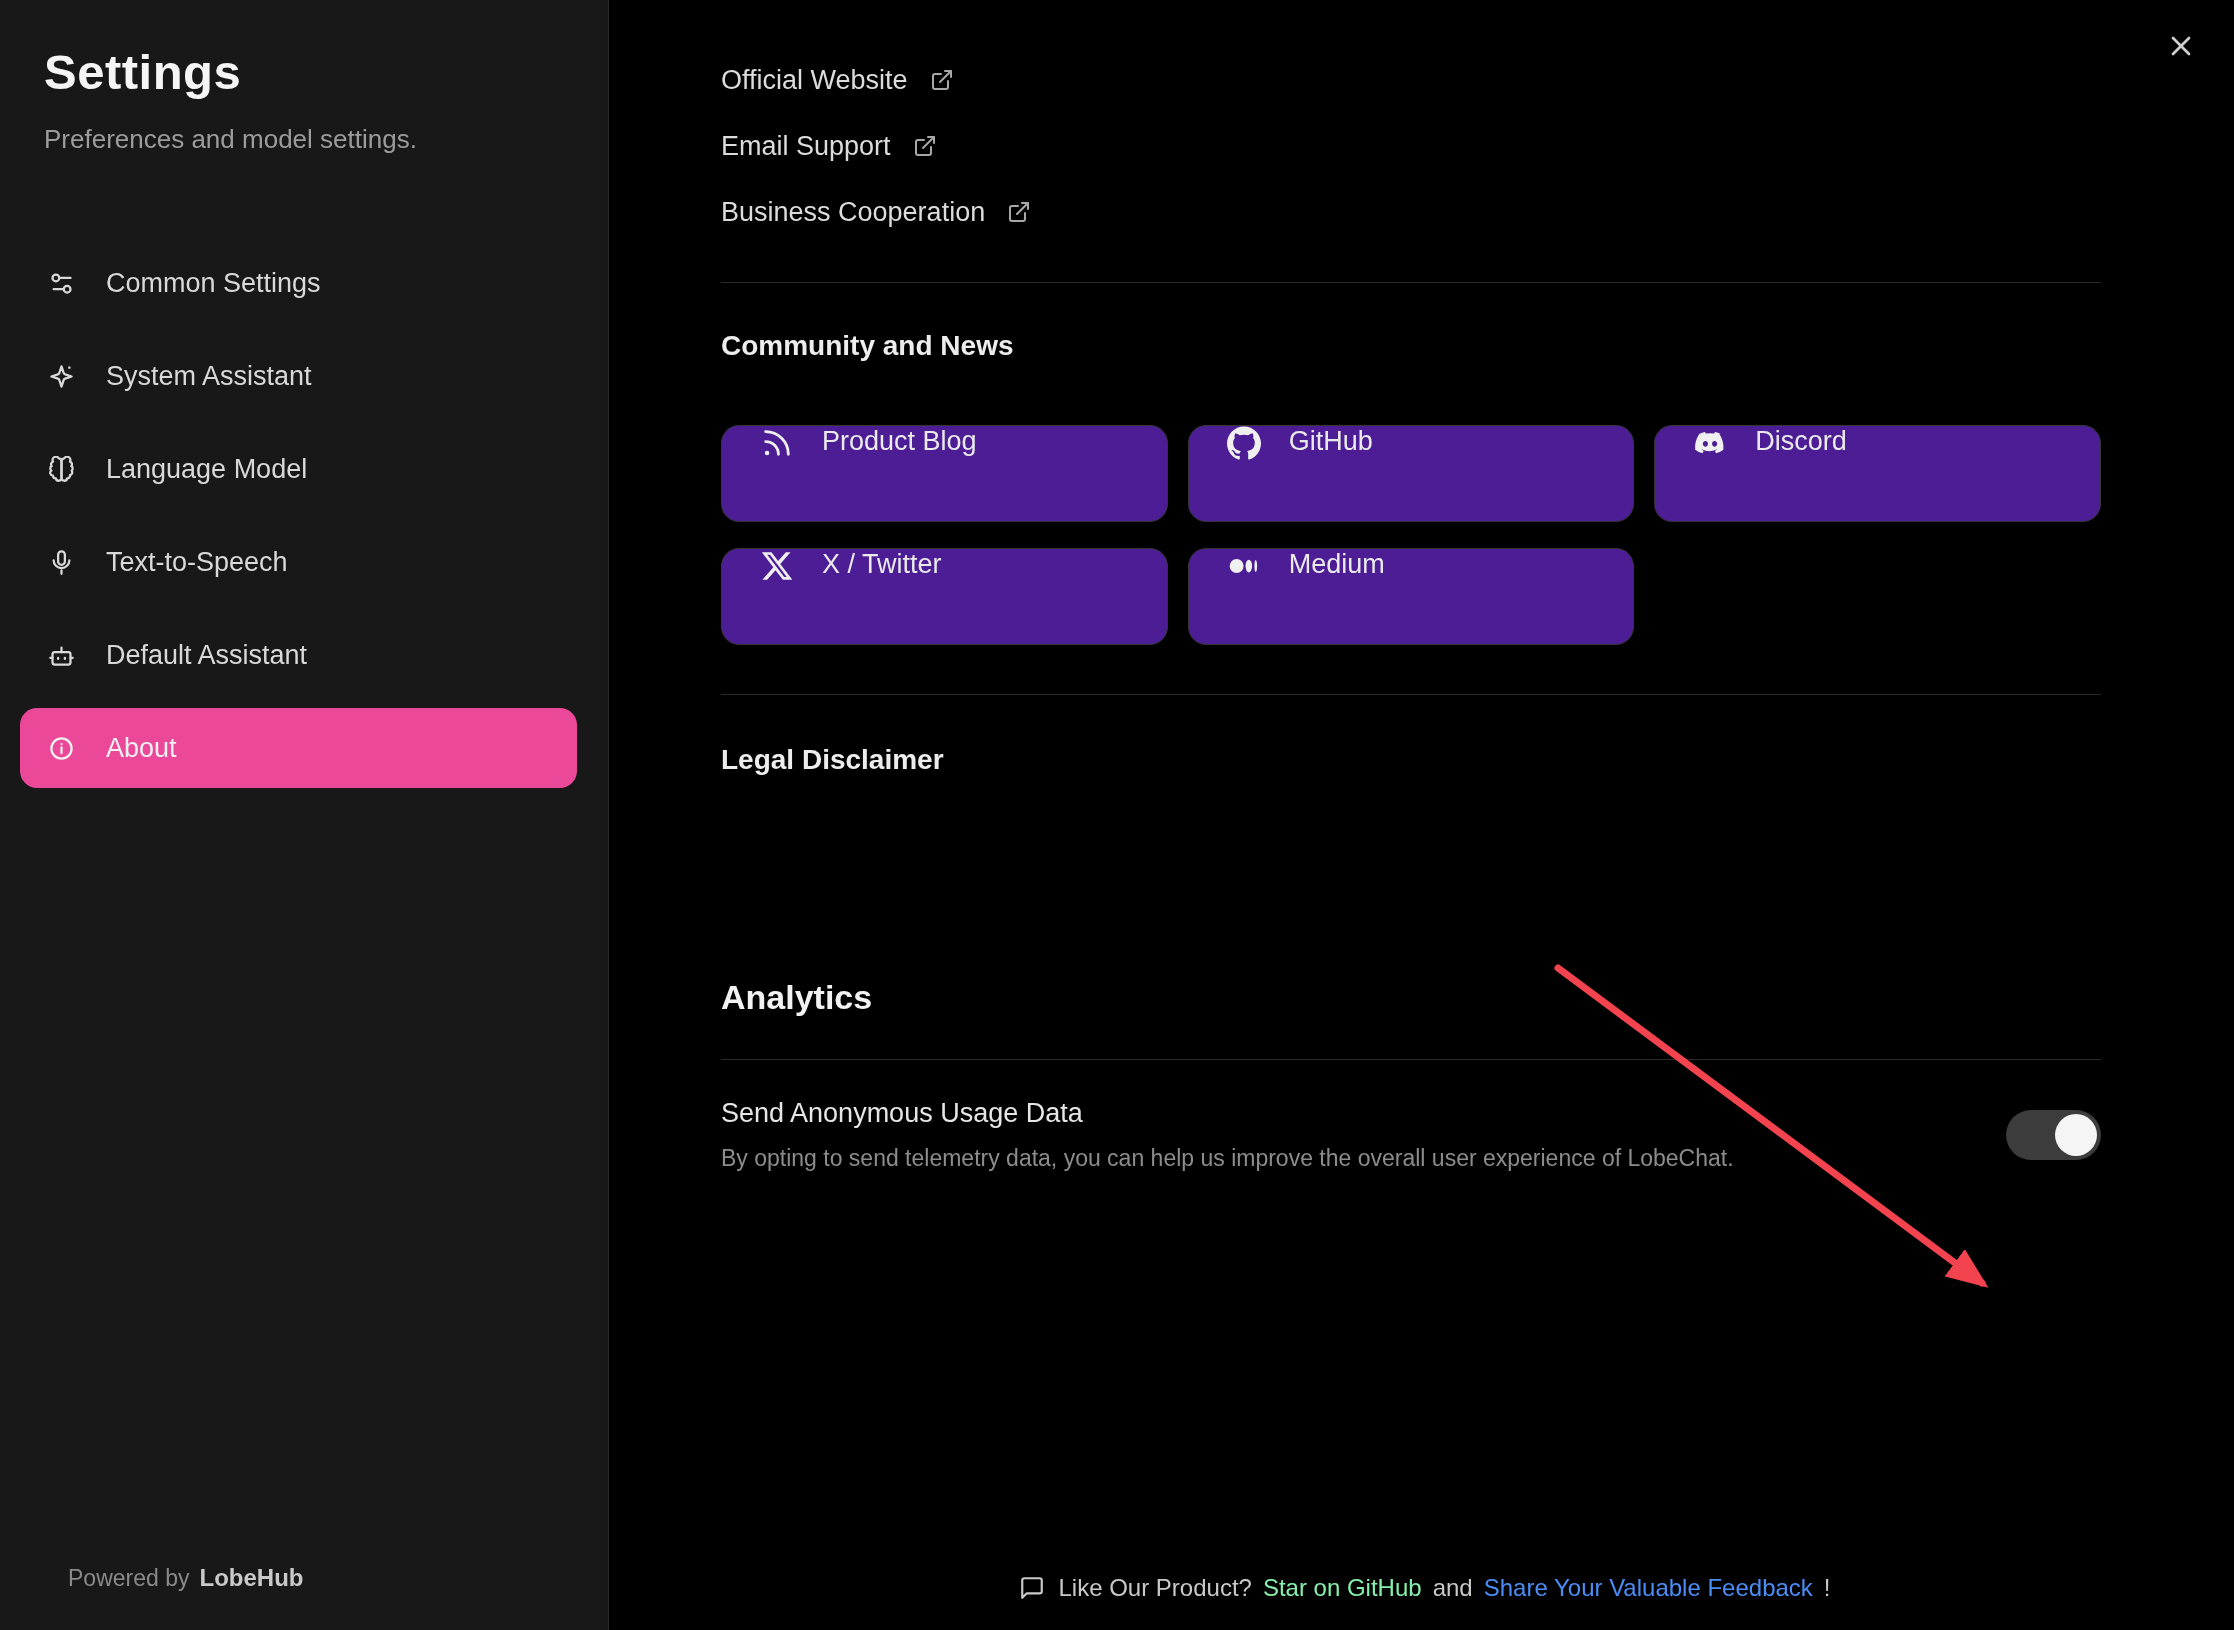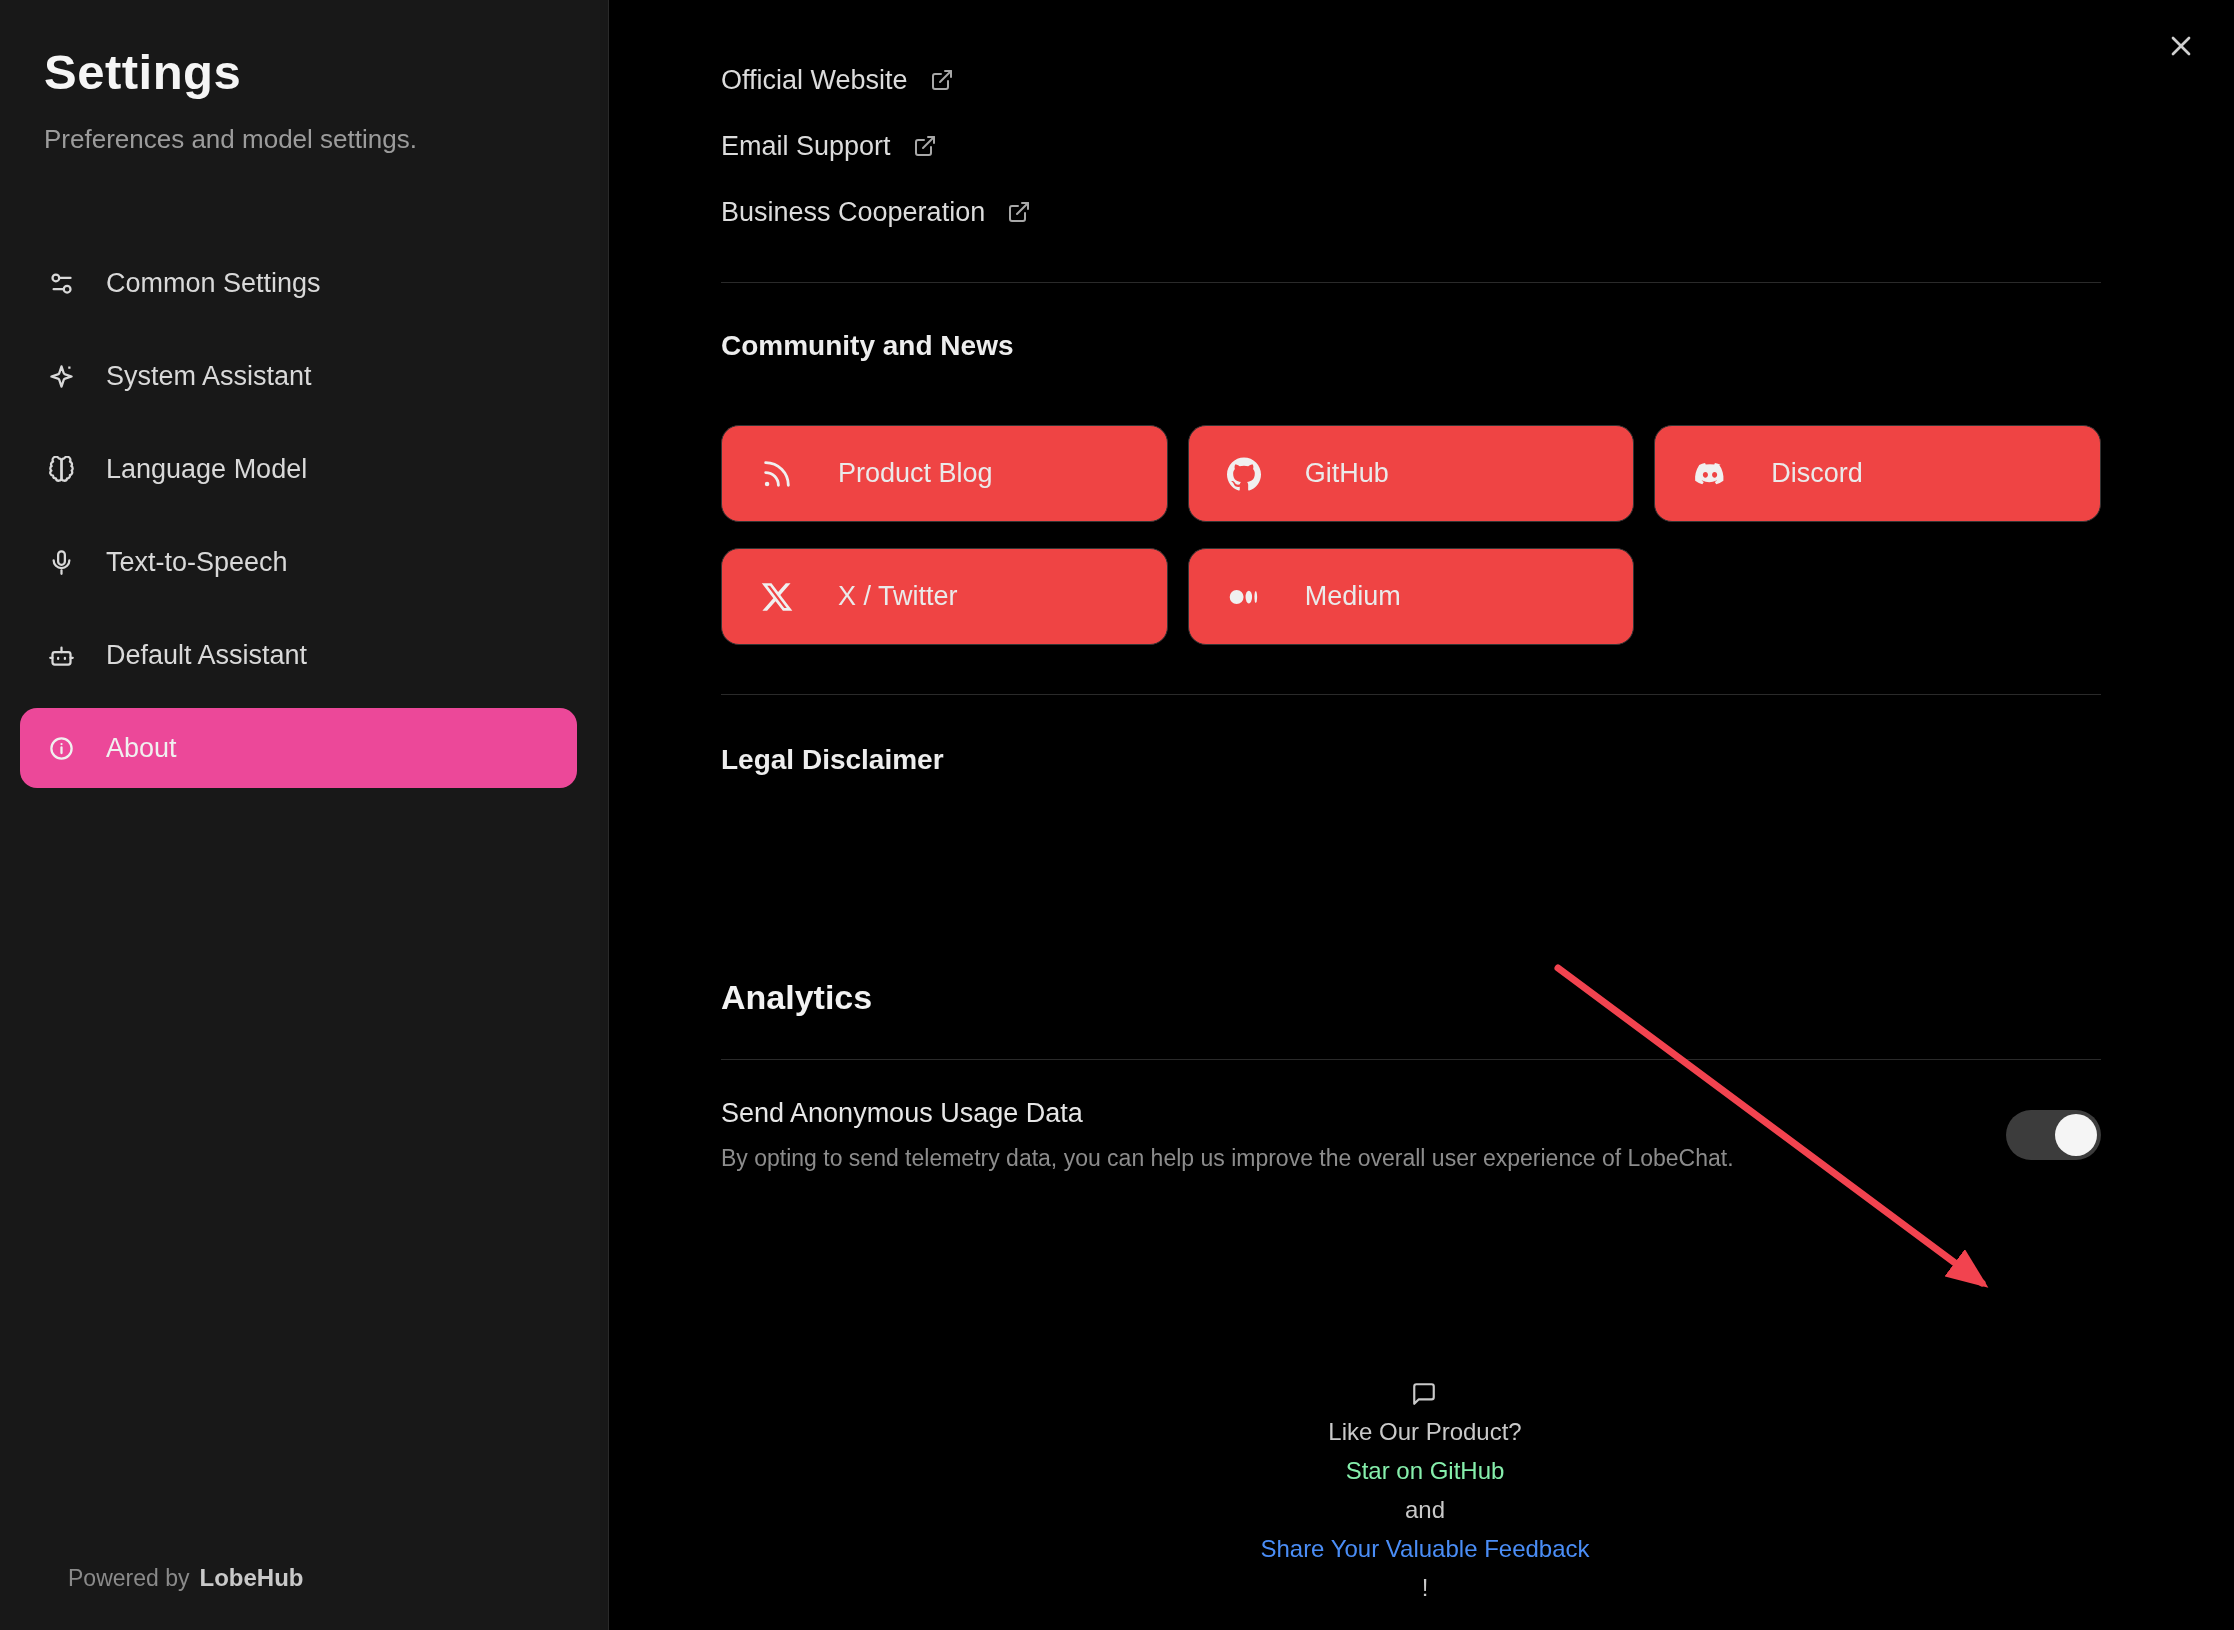--- a/index.html
+++ b/index.html
@@ -55,23 +55,23 @@
   .ext-icon svg { width: 24px; height: 24px; }
   .divider { border: none; border-top: 1px solid #2a2a2a; margin: 50px 0 0 0; }
   .section-heading { margin-top: 46px; font-size: 28px; line-height: 34px; font-weight: 700; color: #ededed; }
   .btn-grid {
     margin-top: 62px;
     display: grid; grid-template-columns: repeat(3, 1fr);
     column-gap: 20px; row-gap: 26px;
   }
   .link-btn {
     height: 97px; border-radius: 18px;
-    background: #ef4444; border: 1px solid #343434;
-    display: flex; align-items: center;
-    padding-left: 38px; gap: 44px;
+    background: #4c1d95; border: 1px solid #343434;
+    display: flex; 
+    padding-left: 38px; gap: 28px;
     font-size: 27px; color: #eaeaea; cursor: pointer;
   }
   .bicon { width: 34px; height: 34px; display: inline-flex; color: #f0f0f0; }
   .bicon svg { width: 34px; height: 34px; }
   .legal-list { margin-top: 57px; }
   .big-heading { margin-top: 200px; font-size: 34px; line-height: 41px; font-weight: 700; color: #f2f2f2; }
   .divider3 { margin-top: 41px; }
   .setting-row {
     margin-top: 38px;
     display: flex; justify-content: space-between; align-items: center;
@@ -91,21 +91,21 @@
 
   .close-btn {
     position: absolute; top: 30px; right: 37px;
     width: 32px; height: 32px; color: #cfcfcf; cursor: pointer;
   }
   .close-btn svg { width: 32px; height: 32px; }
 
   .main-footer {
     position: absolute; left: 126px; bottom: 28px; width: 1380px;
     display: flex; justify-content: center; align-items: center; gap: 11px;
-    font-size: 24px; color: #c9c9c9; white-space: nowrap; flex-direction: column;
+    font-size: 24px; color: #c9c9c9; white-space: nowrap;
   }
   .main-footer .ficon { width: 26px; height: 26px; display: inline-flex; color: #c9c9c9; margin-right: 2px; }
   .main-footer .ficon svg { width: 26px; height: 26px; }
   .main-footer a { text-decoration: none; cursor: pointer; }
 
   .arrow-overlay {
     position: absolute; left: 0; top: 0; width: 2234px; height: 1630px;
     pointer-events: none; z-index: 50;
   }
 </style>

